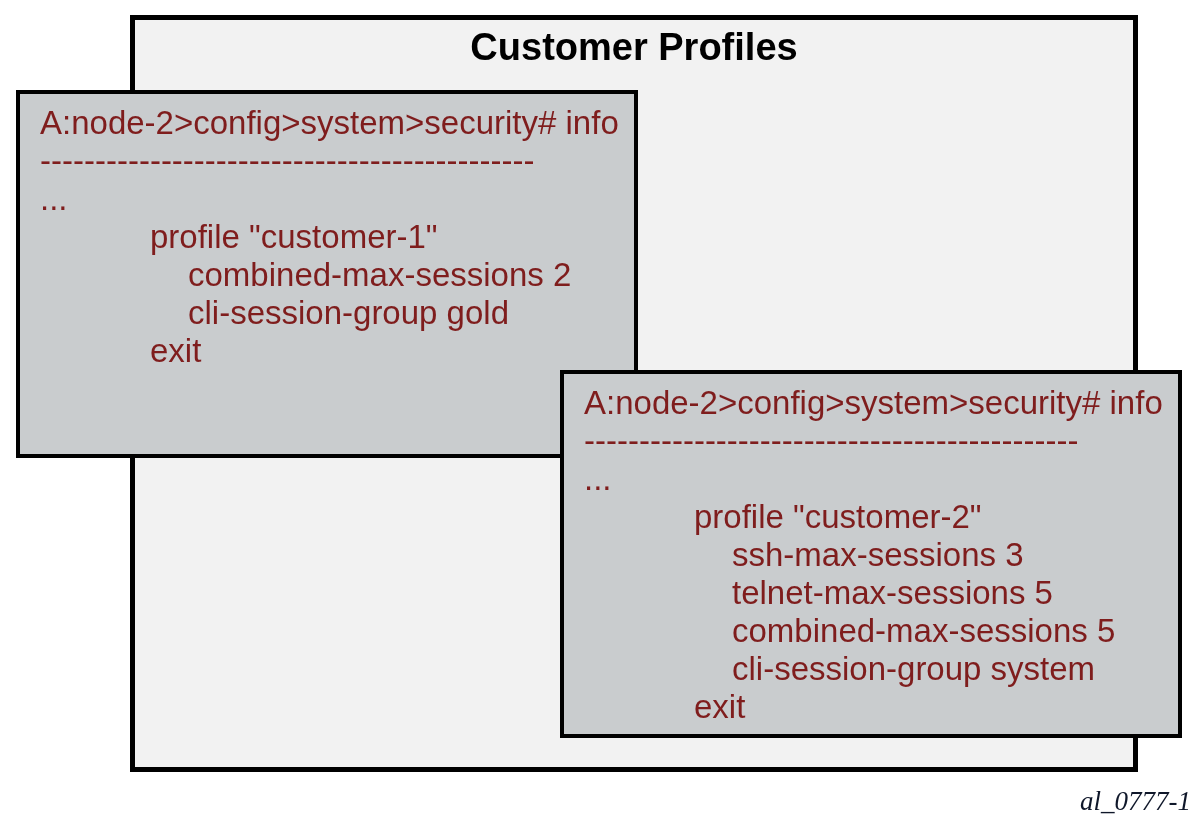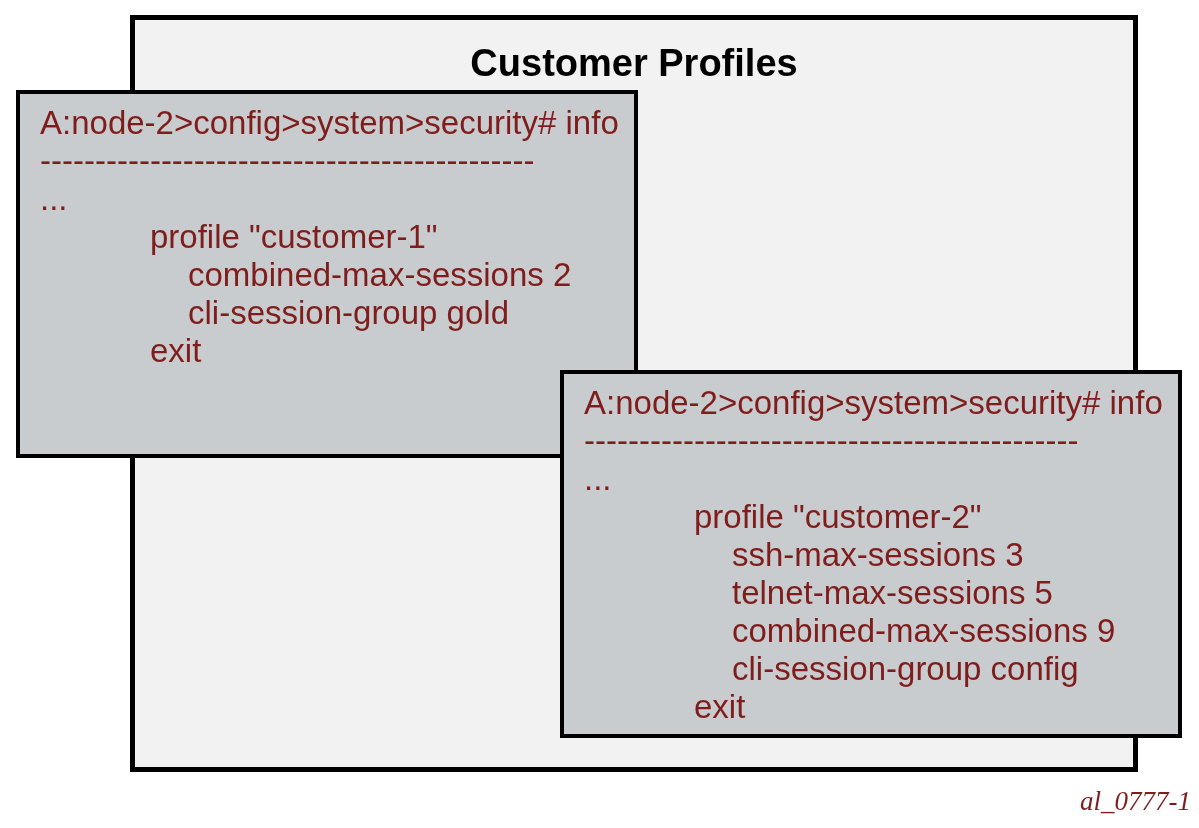--- a/index.html
+++ b/index.html
@@ -16,21 +16,21 @@
     left: 130px;
     top: 15px;
     width: 1008px;
     height: 757px;
     background: #f2f2f2;
     border: 5px solid #000000;
     box-sizing: border-box;
     z-index: 1;
   }
   .panel-title {
-    margin-top: 22px;
+    margin-top: 6px;
     text-align: center;
     font-size: 38px;
     font-weight: bold;
     color: #000000;
     letter-spacing: 0px;
   }
   .term-box {
     position: absolute;
     width: 622px;
     height: 368px;
@@ -47,21 +47,21 @@
   .cli-line { white-space: nowrap; }
   .indent-1 { padding-left: 110px; }
   .indent-2 { padding-left: 148px; }
   .figure-caption {
     position: absolute;
     right: 8px;
     top: 786px;
     font-family: "Liberation Serif", serif;
     font-style: italic;
     font-size: 27px;
-    color: #7f1d1d;
+    color: #0f172a;
     z-index: 4;
   }
 </style>
 </head>
 <body>
 
 <div class="page">
 
   <div class="outer-panel">
     <div class="panel-title">Customer Profiles</div>
@@ -77,20 +77,20 @@
     <div class="cli-line indent-1">exit</div>
   </div>
 
   <div class="term-box term-box-2">
     <div class="cli-line">A:node-2&gt;config&gt;system&gt;security# info</div>
     <div class="cli-line">---------------------------------------------</div>
     <div class="cli-line">...</div>
     <div class="cli-line indent-1">profile "customer-2"</div>
     <div class="cli-line indent-2">ssh-max-sessions 3</div>
     <div class="cli-line indent-2">telnet-max-sessions 5</div>
-    <div class="cli-line indent-2">combined-max-sessions 9</div>
-    <div class="cli-line indent-2">cli-session-group config</div>
+    <div class="cli-line indent-2">combined-max-sessions 5</div>
+    <div class="cli-line indent-2">cli-session-group system</div>
     <div class="cli-line indent-1">exit</div>
   </div>
 
   <div class="figure-caption">al_0777-1</div>
 
 </div>
 
 </body></html>

